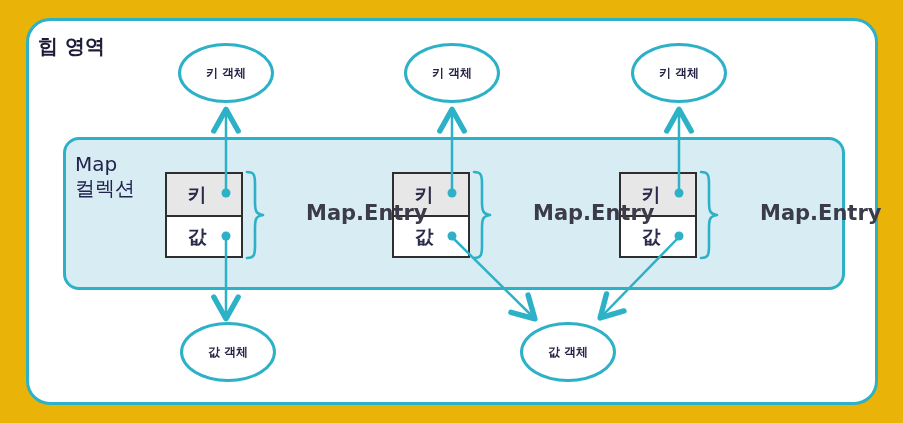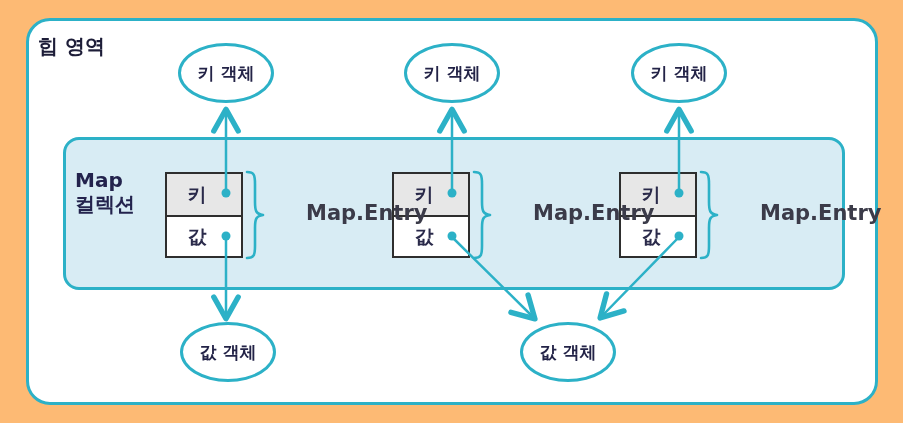--- a/index.html
+++ b/index.html
@@ -1,42 +1,42 @@
 <!DOCTYPE html>
 <html><head>
 <meta charset="utf-8">
 <style>
   html,body{margin:0;padding:0;background:#ffffff;}
   .canvas{
-    position:relative;width:903px;height:423px;background:#fdba74;overflow:hidden;
+    position:relative;width:903px;height:423px;background:#eab308;overflow:hidden;
     font-family:"DejaVu Sans","Liberation Sans",sans-serif;
   }
   .heap-box{
     position:absolute;left:26px;top:18px;width:846px;height:381px;
     border:3px solid #2cb1c7;border-radius:24px;background:#ffffff;
   }
   .heap-label{
     position:absolute;left:38px;top:33px;font-size:20px;font-weight:700;color:#1d1d38;
   }
   .ellipse{
     position:absolute;width:96px;height:60px;border:3px solid #2cb1c7;border-radius:50%;
     background:#ffffff;display:flex;align-items:center;justify-content:center;
-    font-size:17px;font-weight:700;color:#232347;box-sizing:border-box;z-index:2;
+    font-size:12px;font-weight:700;color:#232347;box-sizing:border-box;z-index:2;
   }
   .key-obj-1{left:178px;top:43px;}
   .key-obj-2{left:404px;top:43px;}
   .key-obj-3{left:631px;top:43px;}
   .val-obj-1{left:180px;top:322px;}
   .val-obj-2{left:520px;top:322px;}
   .map-panel{
     position:absolute;left:63px;top:137px;width:782px;height:153px;
     background:#d8ecf4;border:3px solid #2cb1c7;border-radius:16px;box-sizing:border-box;z-index:1;
   }
   .map-label{
-    position:absolute;left:75px;top:168px;font-size:20px;font-weight:700;color:#23234d;
+    position:absolute;left:75px;top:152px;font-size:20px;font-weight:400;color:#23234d;
     line-height:1.2;z-index:2;
   }
   .entry-box{
     position:absolute;top:172px;width:78px;height:86px;border:2px solid #2e2e2e;
     box-sizing:border-box;background:#ffffff;z-index:2;
   }
   .entry-1{left:165px;}
   .entry-2{left:392px;}
   .entry-3{left:619px;}
   .cell{

